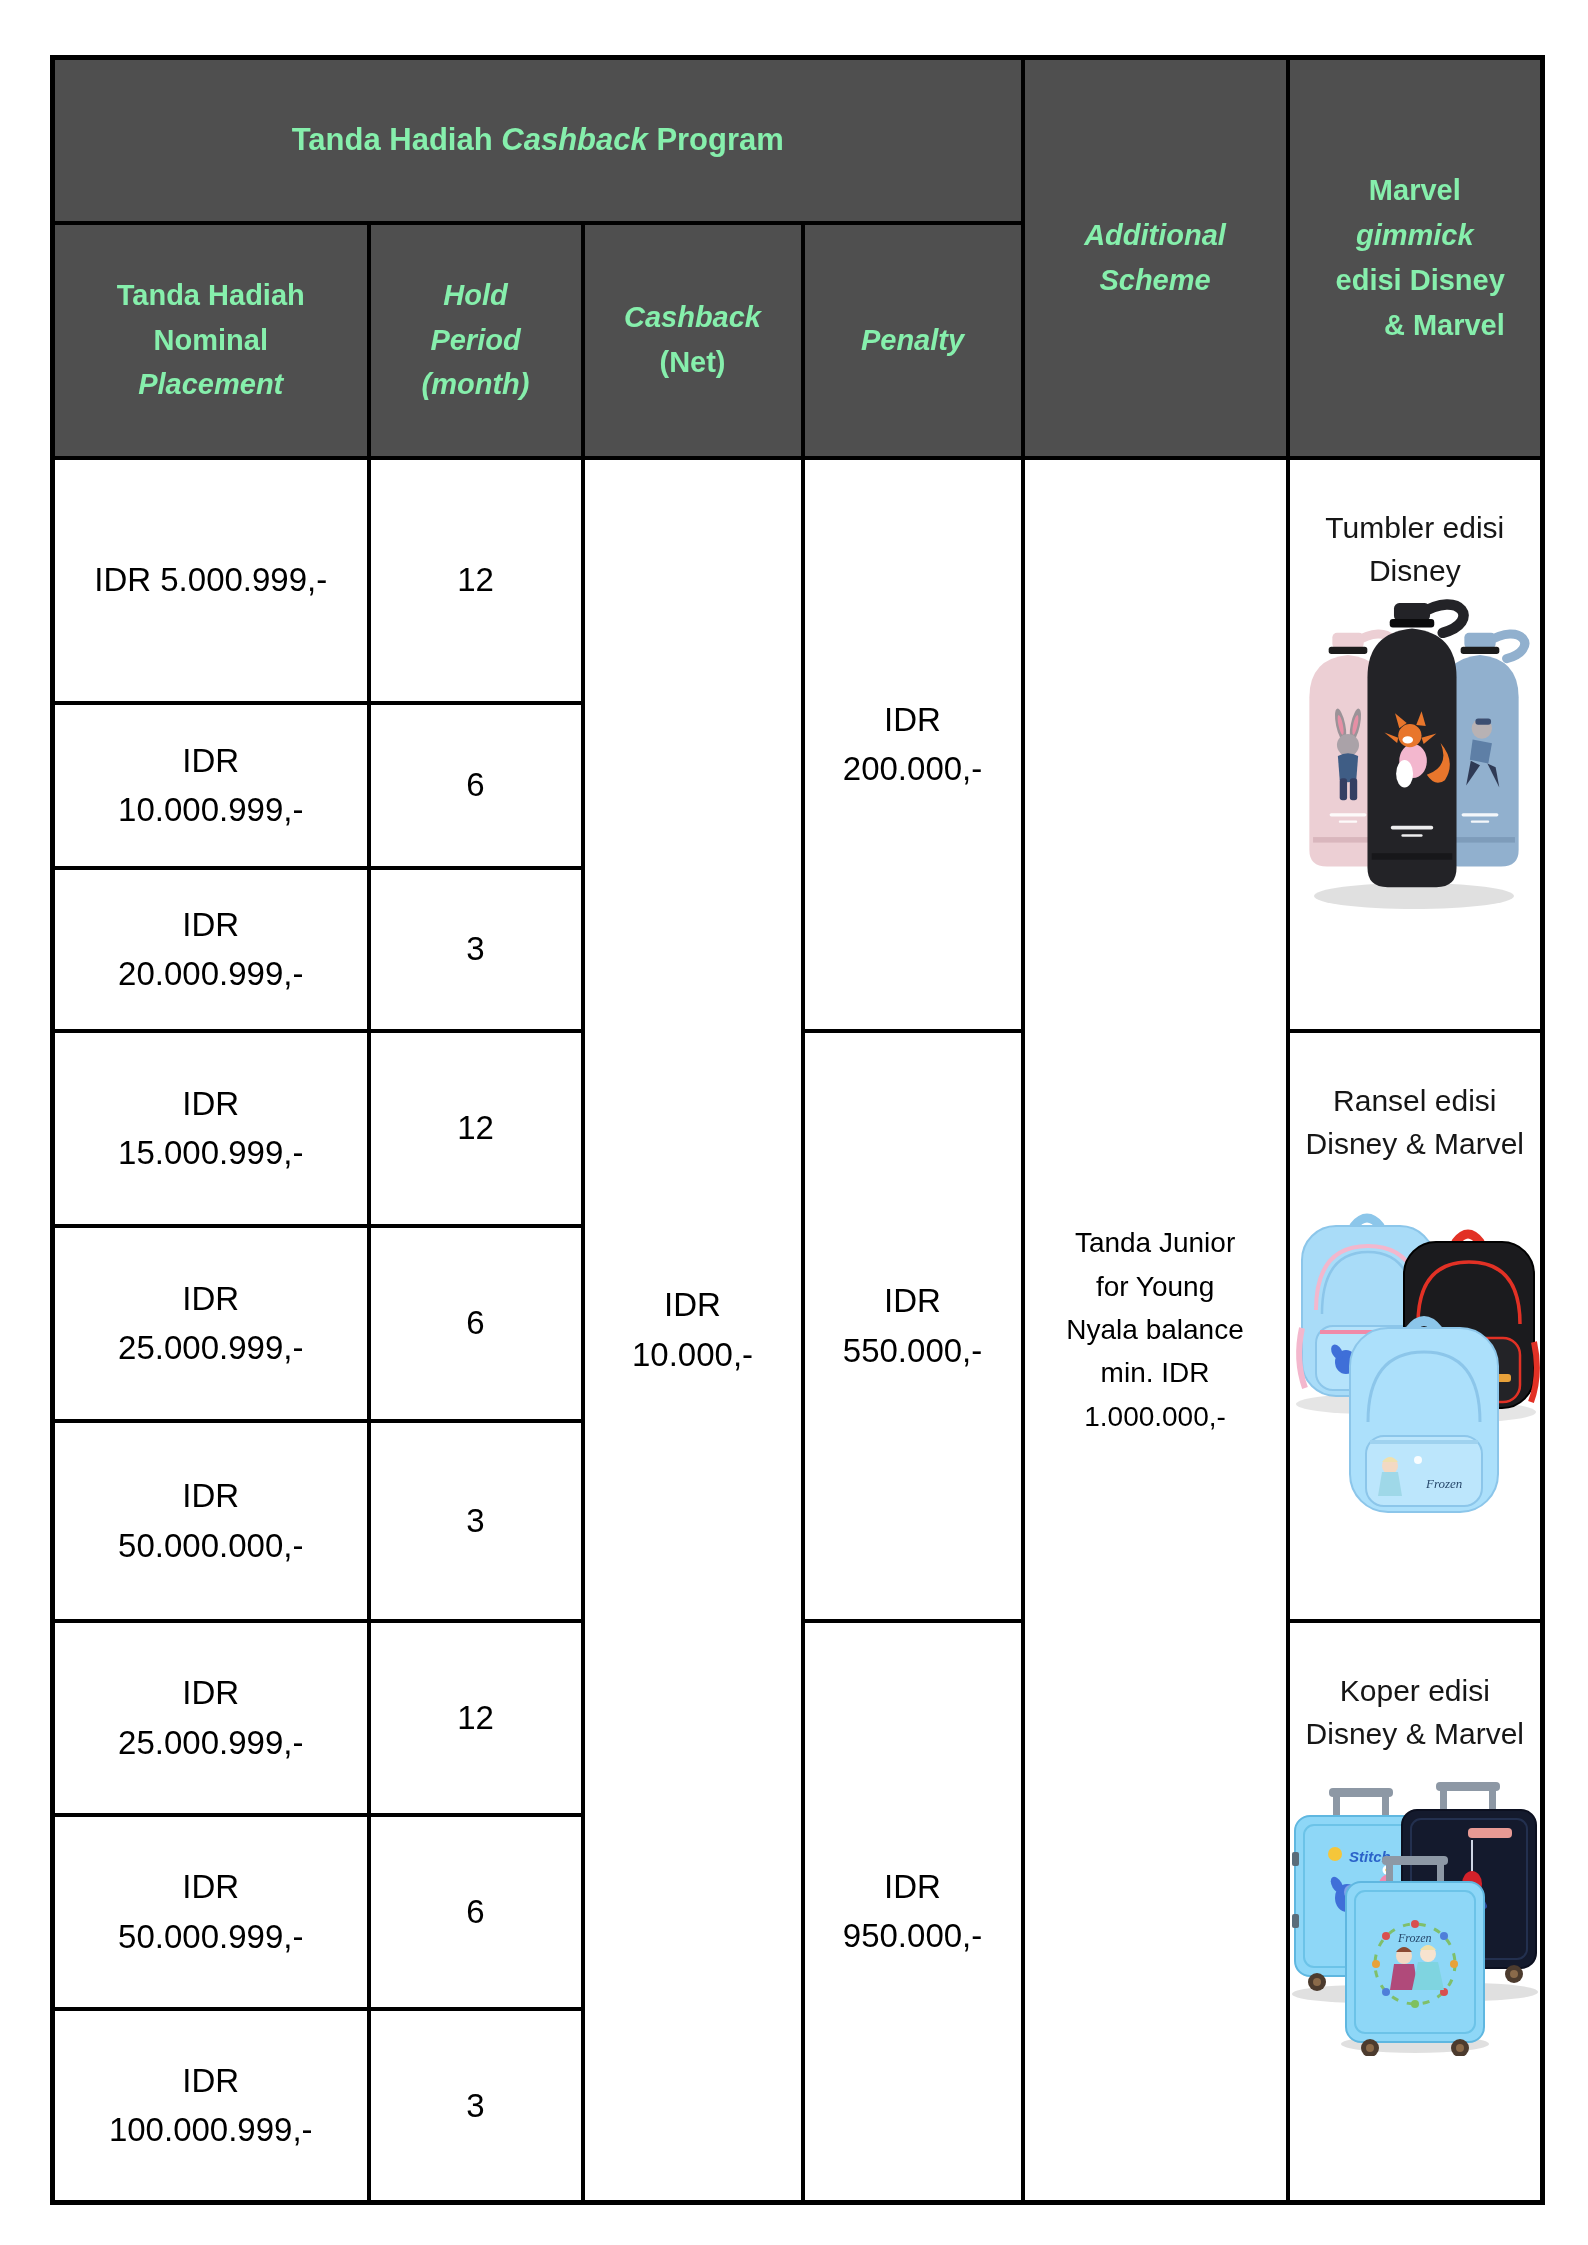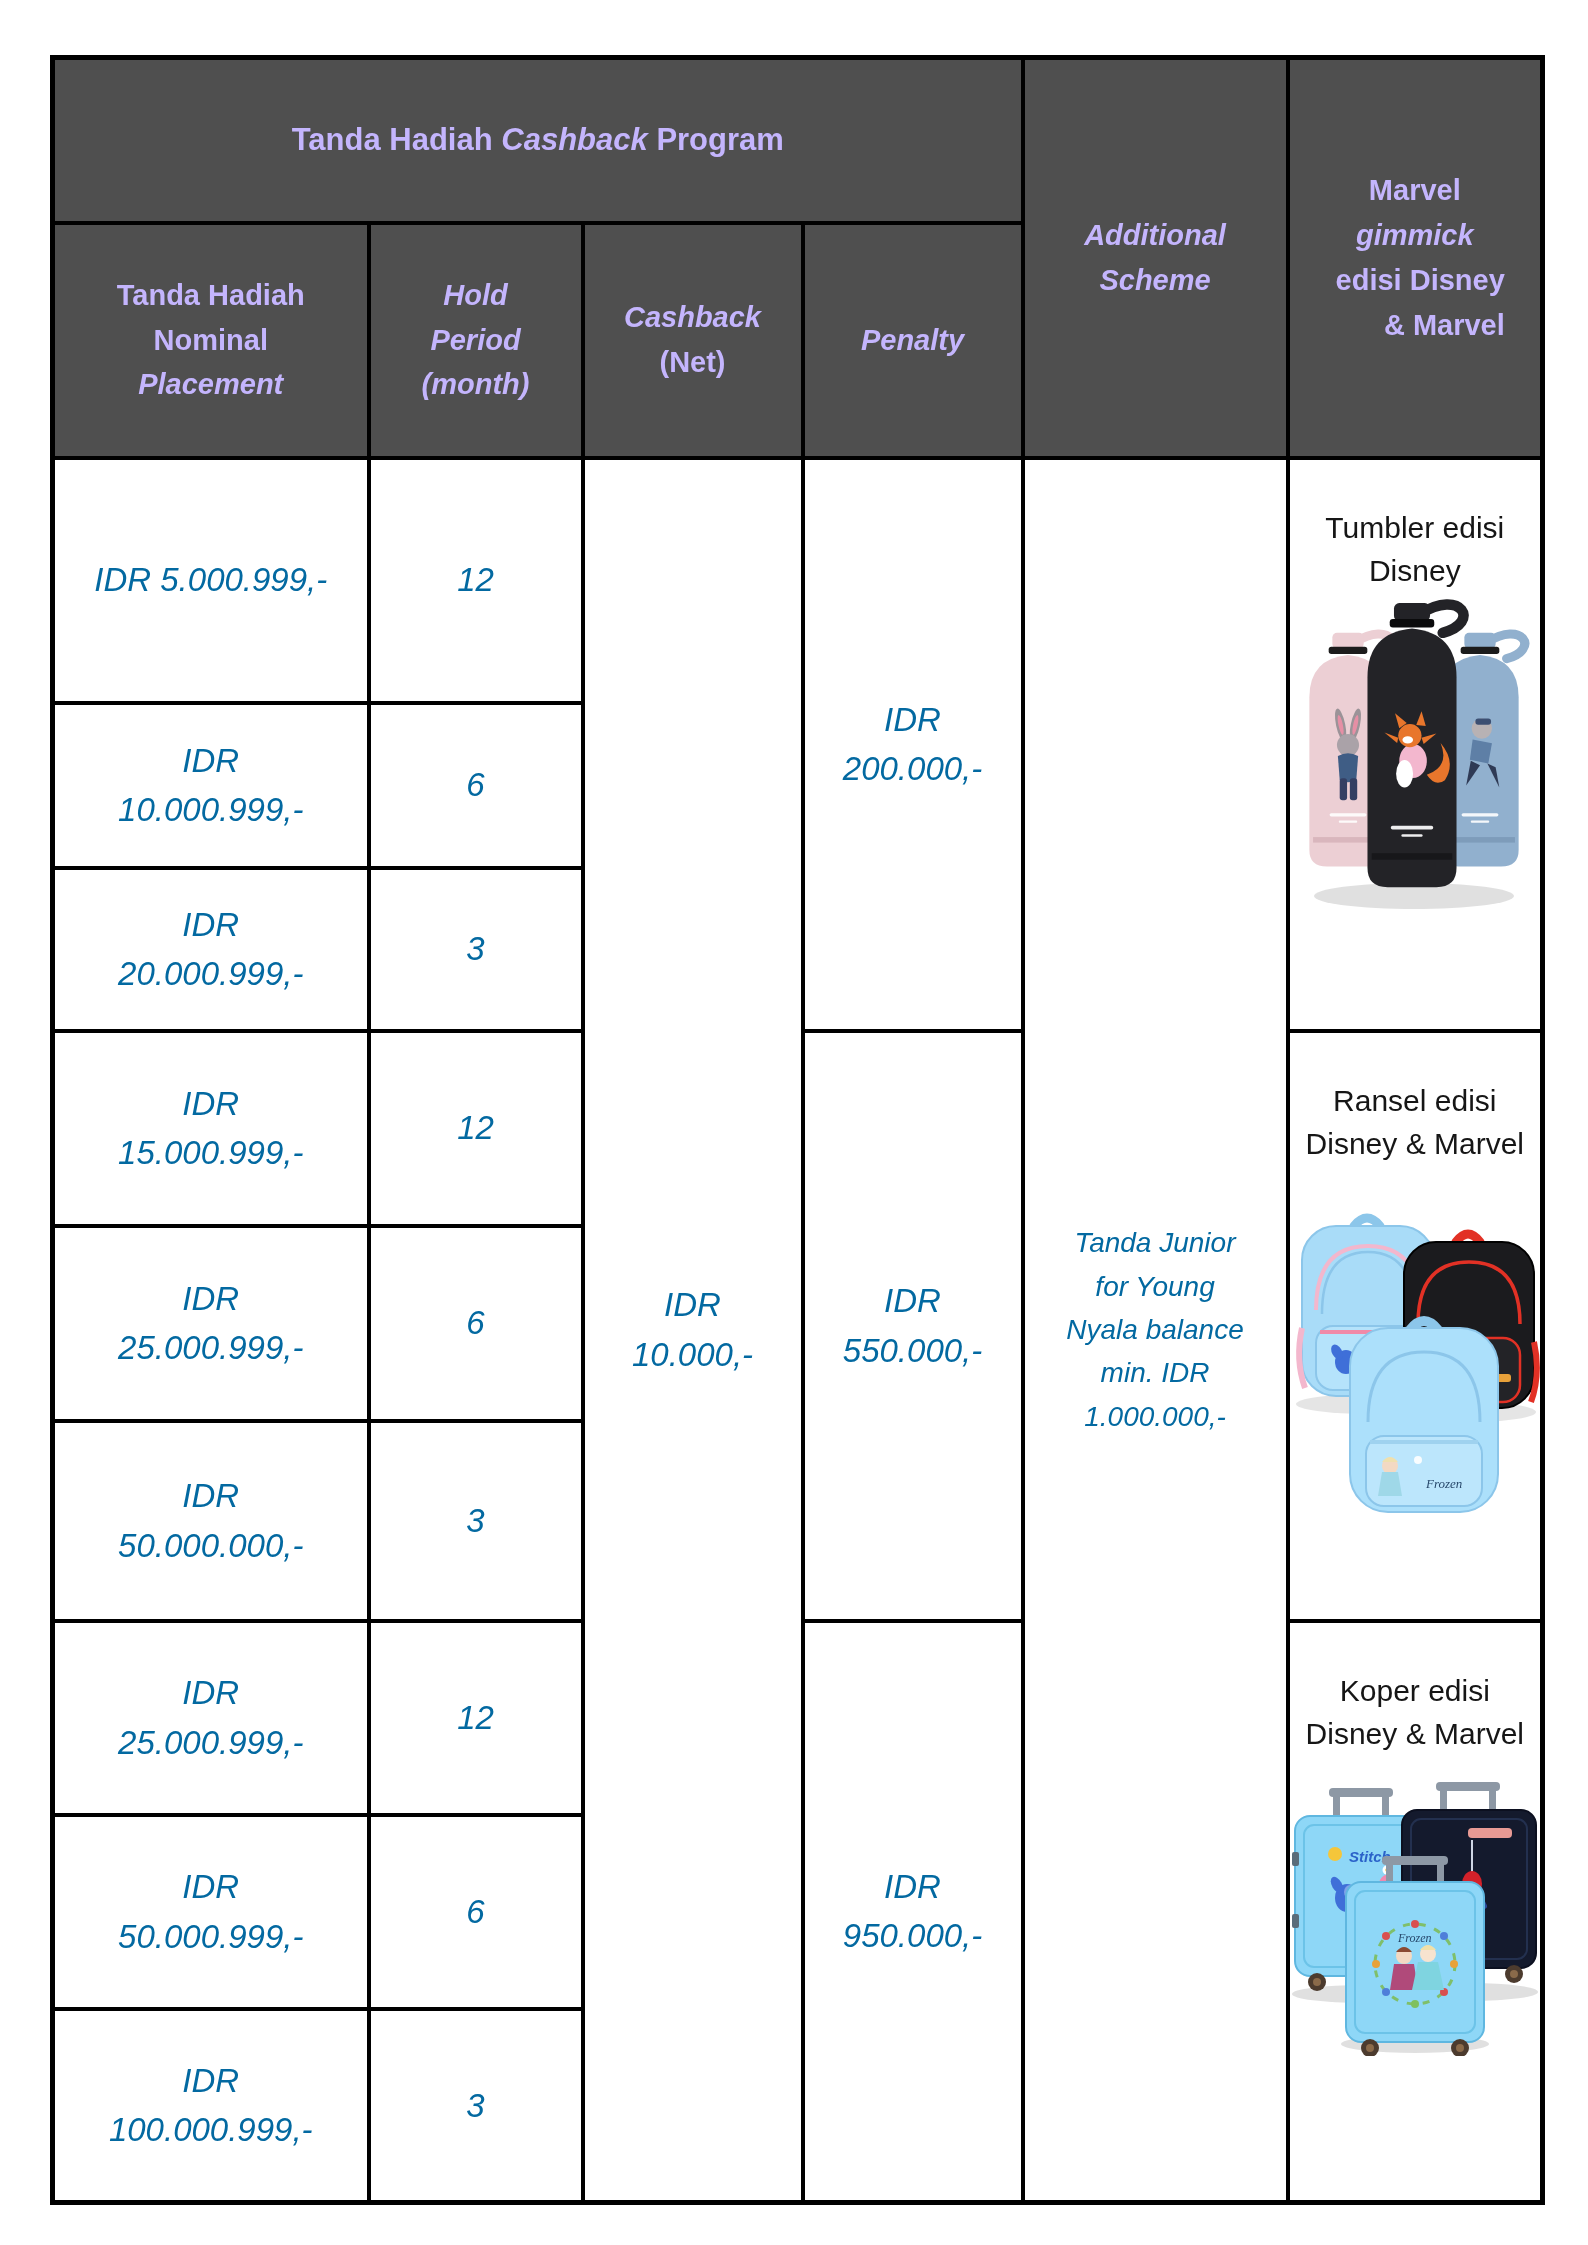--- a/index.html
+++ b/index.html
@@ -20,40 +20,39 @@
   td{
     border:4px solid #000;
     text-align:center;
     vertical-align:middle;
     padding:0;
     overflow:hidden;
   }
   
   .hd{
     background:#4f4f4f;
-    color:#c4b5fd;
+    color:#86efac;
     font-weight:700;
     font-size:29px;
     line-height:1.55;
   }
   .hd .blk{display:block;}
   .it{font-style:italic;}
   .program-title{font-size:31px;}
   .hd-inner{margin:8px auto;}
   .w280{max-width:280px;}
   .w120{max-width:120px;}
   .w200{max-width:200px;}
   .w180{max-width:180px;margin:0 auto;text-align:right;}
   
   .bcell{
     font-size:33px;
     line-height:1.5;
     font-weight:400;
-    color:#0369a1;
-    font-style:italic;
+    color:#000000;
   }
   .bcell .blk{display:block;}
   .scheme-text{
     max-width:196px;
     margin:0 auto;
     font-size:28px;
     line-height:1.55;
   }
   
   .gimcell{vertical-align:top;}

